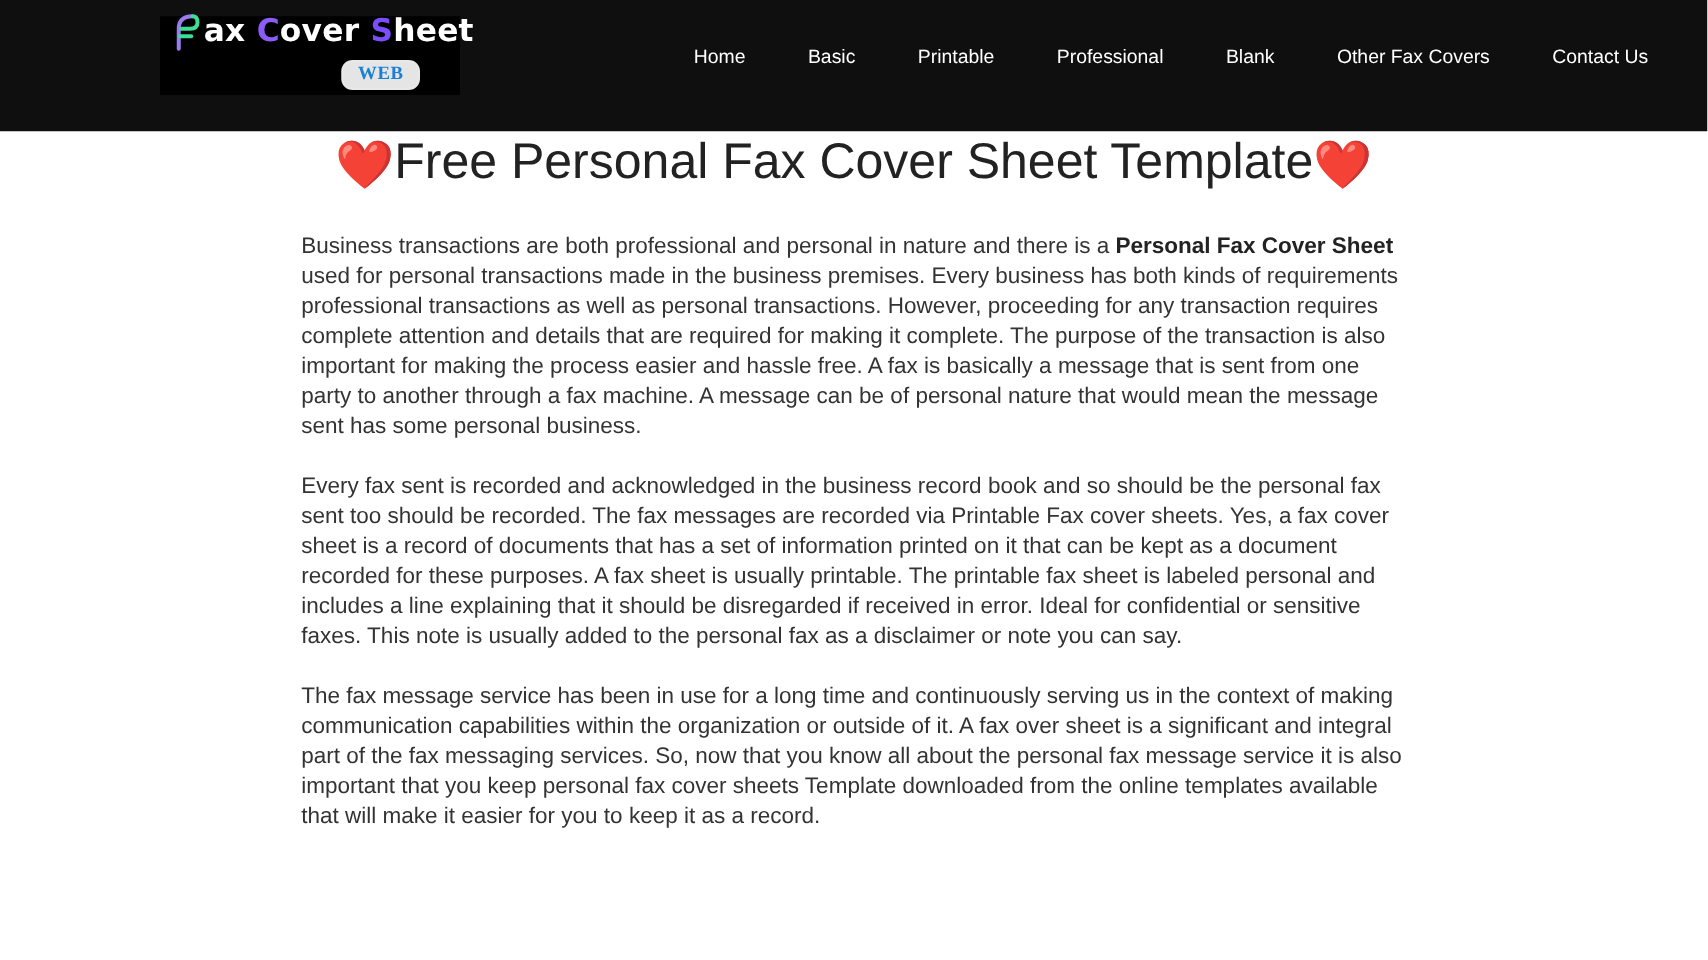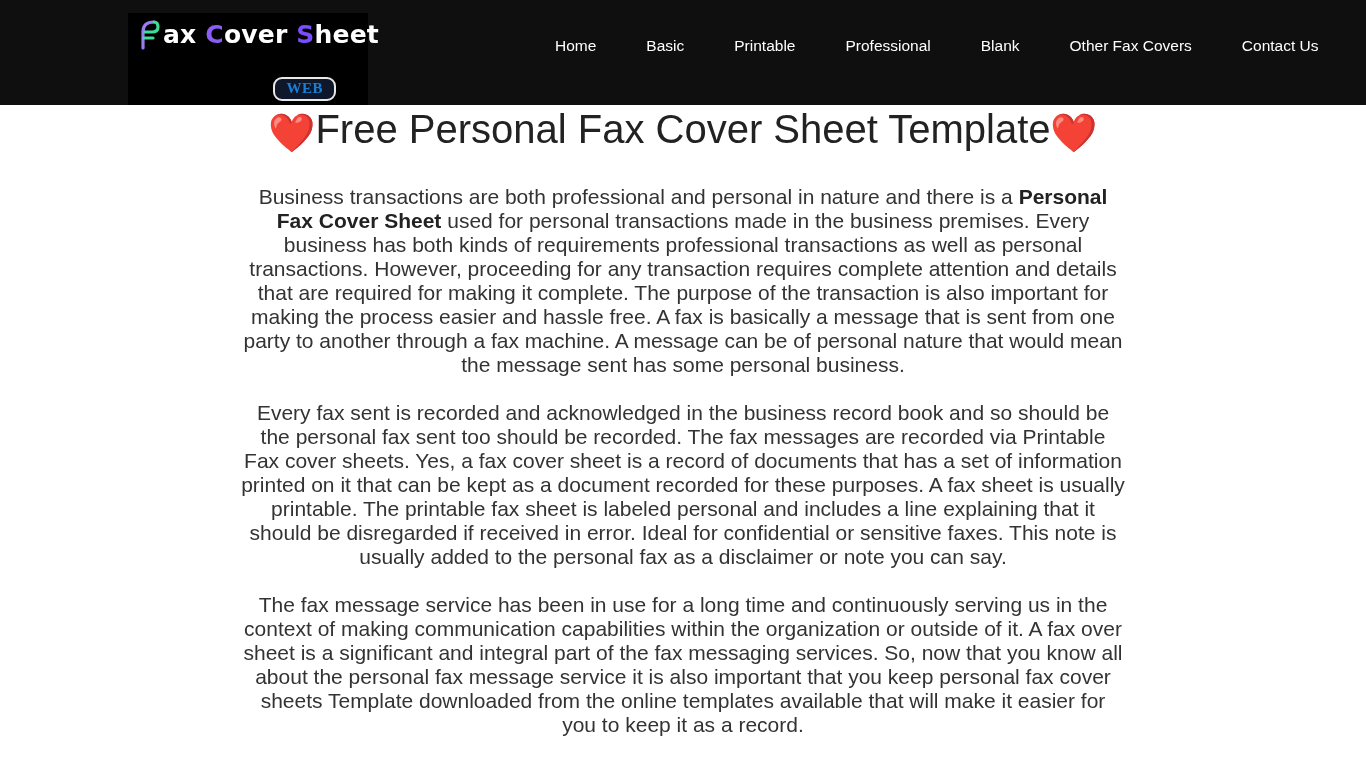--- a/index.html
+++ b/index.html
@@ -21,25 +21,25 @@
     display: flex;
     align-items: center;
     position: relative;
   }
 
   .logo-box {
     position: absolute;
     left: 128px;
     top: 13px;
     width: 240px;
-    height: 92px;
+    height: 63px;
     background: #000000;
     display: flex;
     flex-direction: column;
-    justify-content: space-between;
+    justify-content: flex-end;
     padding: 4px 6px 4px 8px;
   }
 
   .logo-wordmark {
     display: flex;
     align-items: center;
     white-space: nowrap;
     line-height: 1;
   }
 
@@ -69,21 +69,21 @@
   }
   .logo-badge {
     border: 2px solid #e8e8e8;
     border-radius: 9px;
     padding: 1px 11px 2px 11px;
     font-family: "Liberation Serif", serif;
     font-weight: bold;
     font-size: 15px;
     letter-spacing: 0.5px;
     color: #1a7fd4;
-    background: #0f172a;
+    background: #e5e5e5;
     line-height: 1.15;
   }
 
   .main-nav {
     position: absolute;
     left: 530px;
     top: 0;
     height: 92px;
     display: flex;
     align-items: center;
@@ -115,25 +115,25 @@
     margin: 0 0 28px 0;
     white-space: nowrap;
   }
   .heart {
     font-family: "DejaVu Sans", sans-serif;
     font-size: 38px;
     vertical-align: -3px;
   }
 
   .body-text {
-    font-size: 21px;
+    font-size: 18px;
     line-height: 24px;
     color: #333333;
     margin: 0 0 24px 0;
-    text-align: center;
+    text-align: left;
   }
   .body-text b { font-weight: bold; color: #222222; }
 
   .section-title {
     font-family: "Liberation Sans", sans-serif;
     font-weight: normal;
     font-size: 31px;
     line-height: 1.25;
     color: #2b2b2b;
     margin: 30px 0 18px 0;

